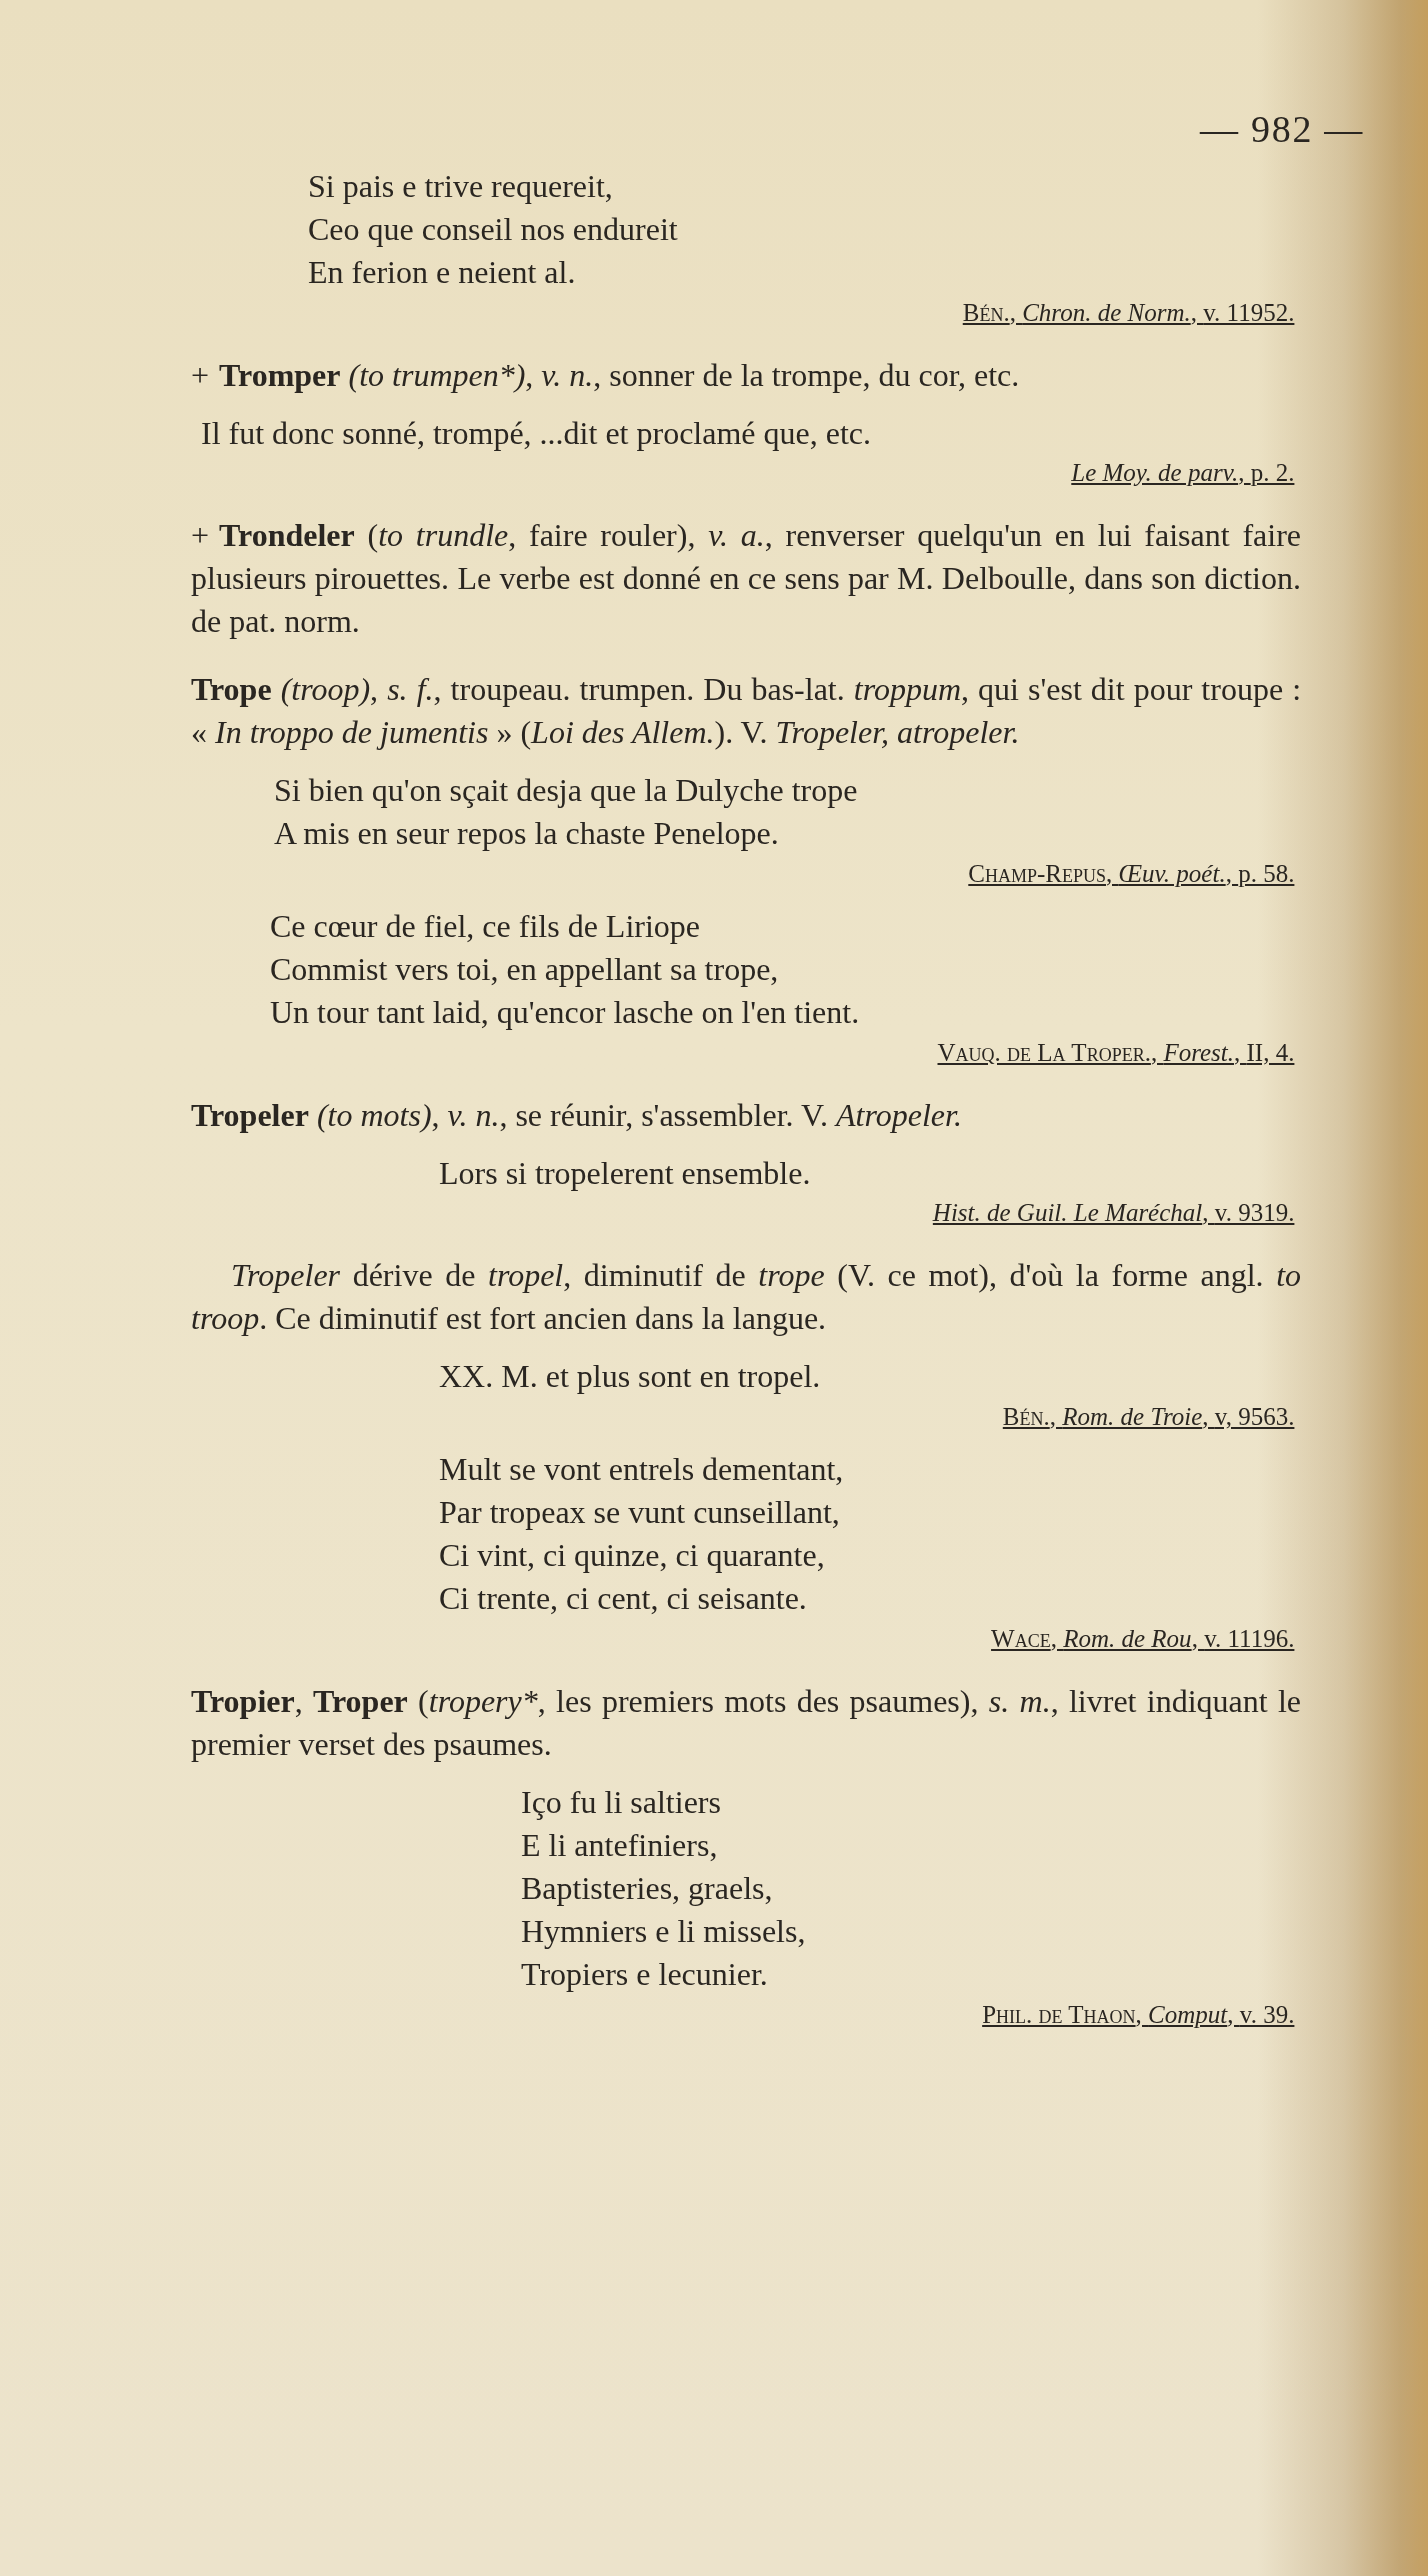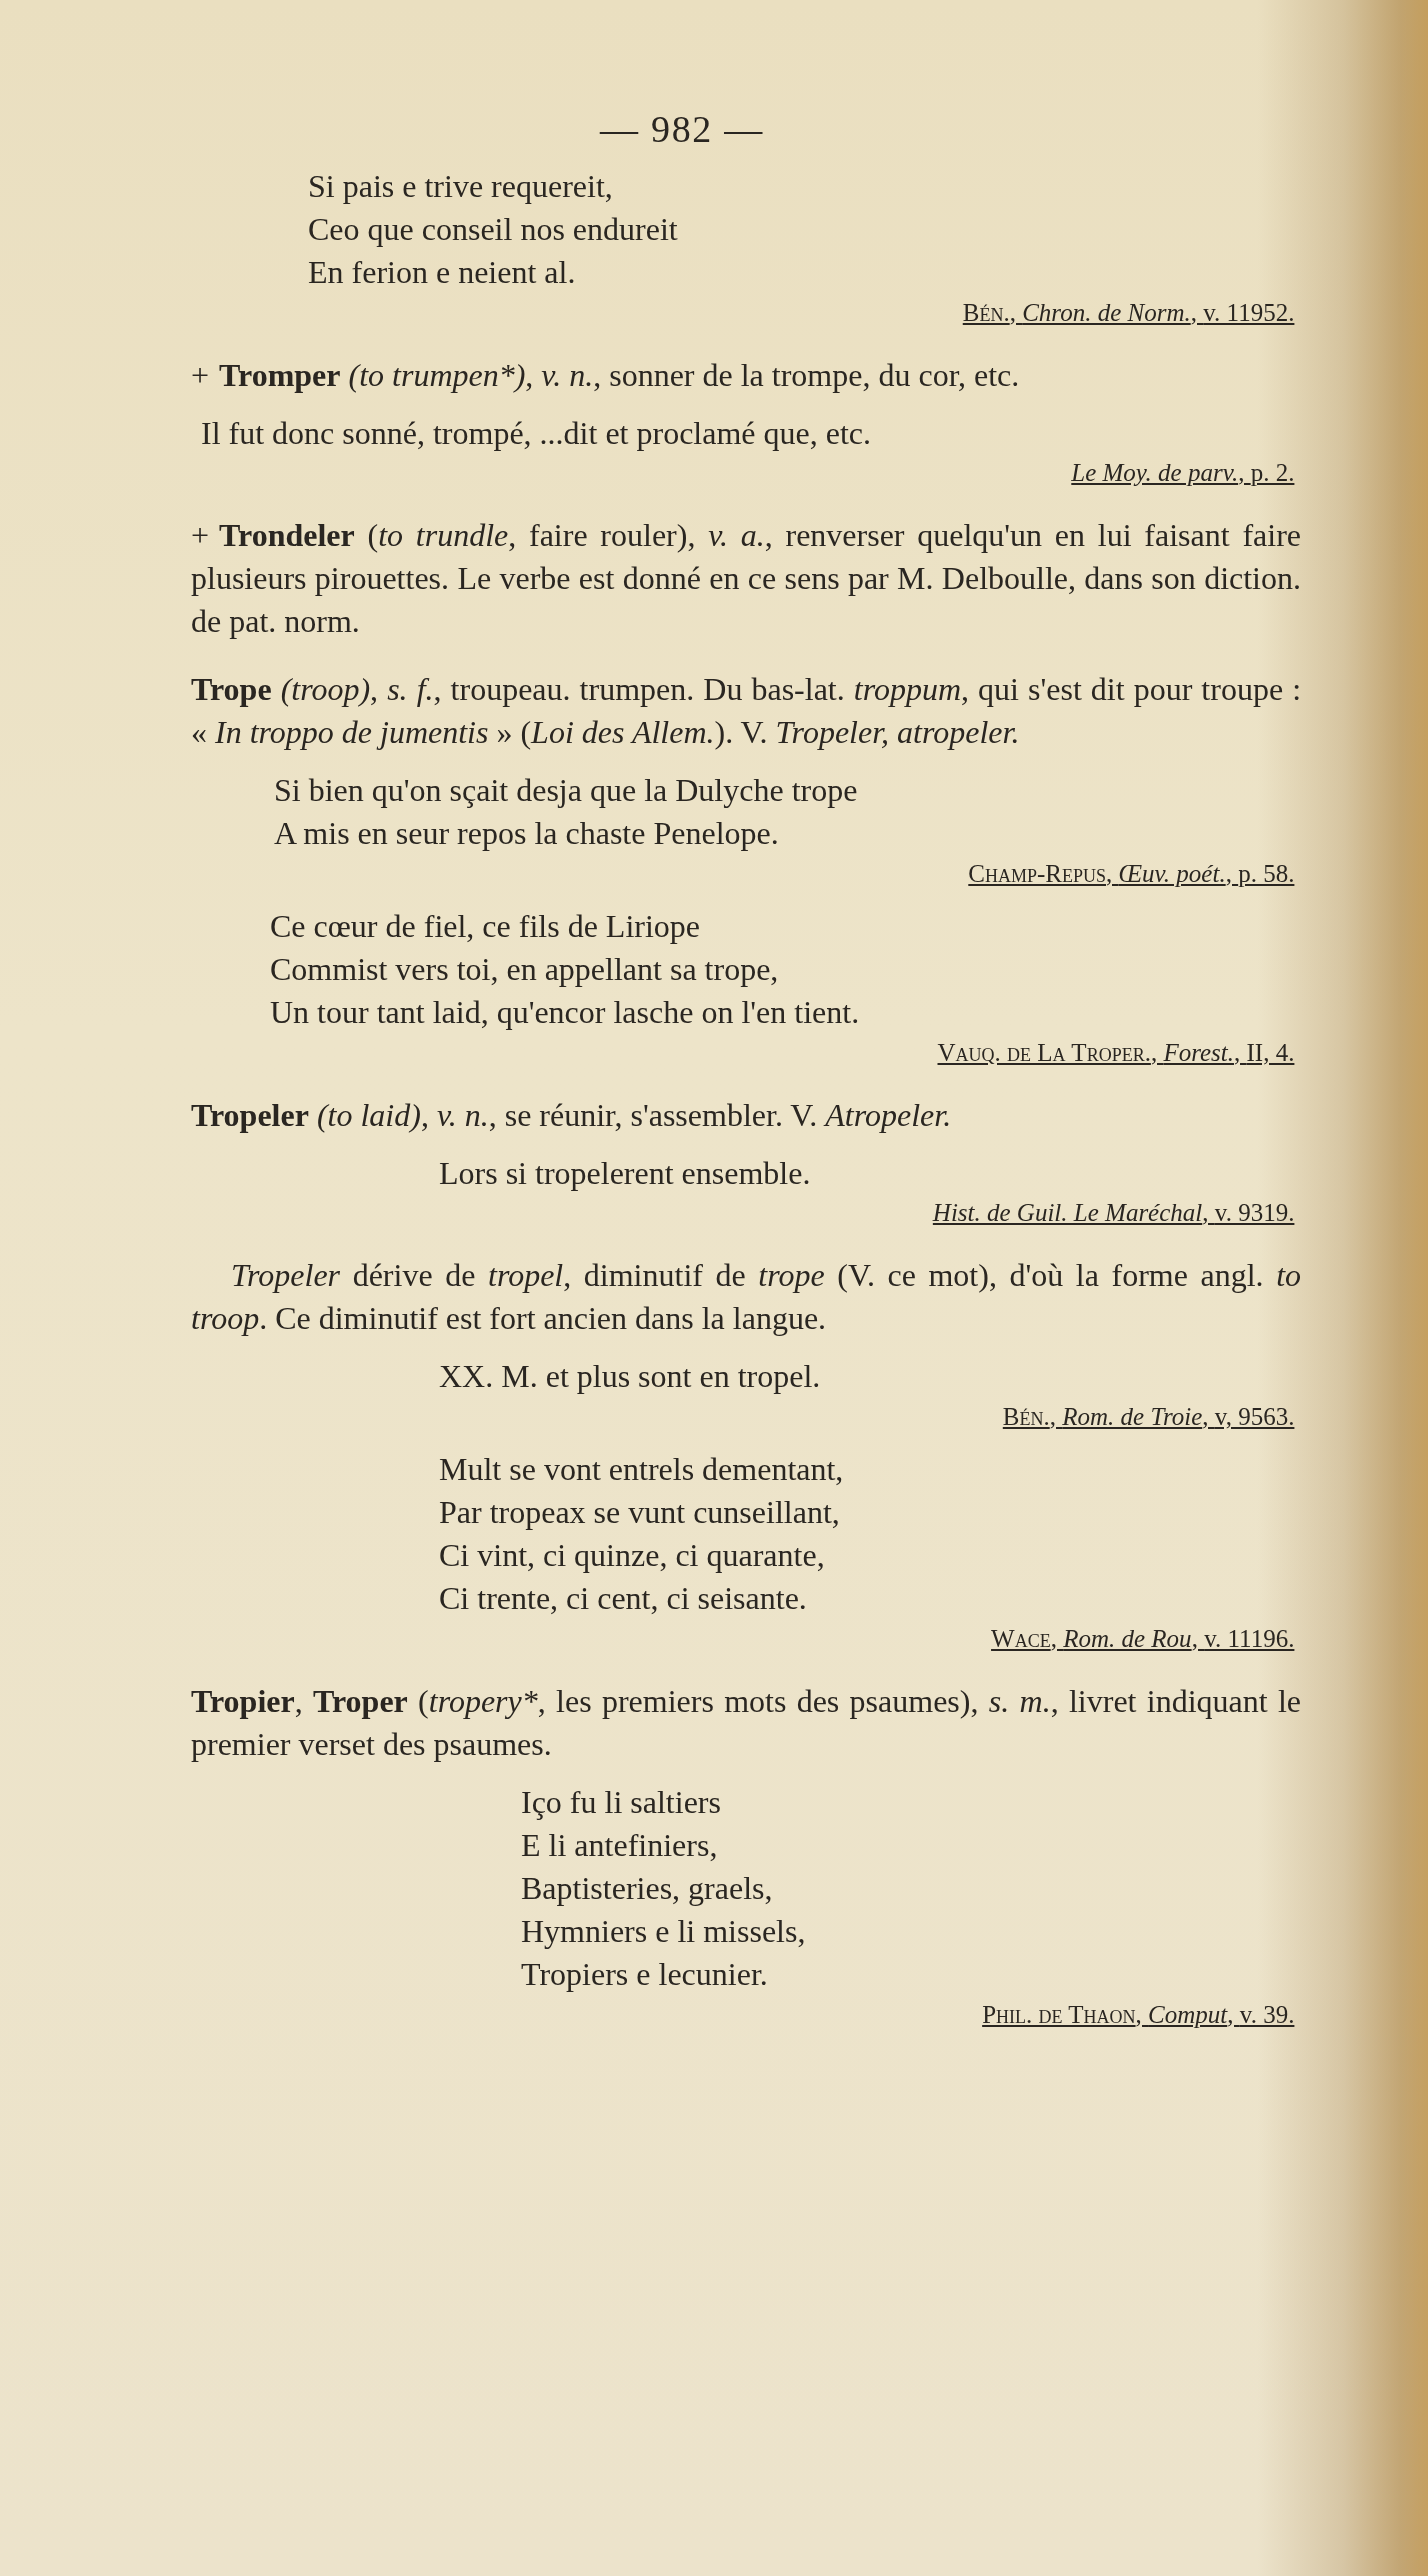--- a/index.html
+++ b/index.html
@@ -9,21 +9,21 @@
     font-family: "Liberation Serif", "DejaVu Serif", serif;
     color: #2a2621;
   }
   .page {
     position: relative; width: 1429px; height: 2576px;
     background:
       linear-gradient(90deg, rgba(0,0,0,0) 0%, rgba(0,0,0,0) 88%, rgba(150,110,50,0.25) 94%, rgba(160,115,45,0.55) 98%, rgba(180,130,50,0.7) 100%),
       linear-gradient(180deg, #eadfc0 0%, #ede4c9 40%, #ece3cb 100%);
   }
   .page-number {
-    position: absolute; top: 107px; left: 0; width: 1364px; text-align: center;
+    position: absolute; top: 107px; left: 0; width: 1364px; text-align: right;
     font-size: 38px; letter-spacing: 1.7px;
   }
   .content {
     position: absolute; top: 165px; left: 191px; width: 1110px;
     font-size: 32px; line-height: 43px;
   }
   .verse { margin-left: 117px; }
   .verse.deep1 { margin-left: 172px; }
   .verse .line { display: block; white-space: nowrap; }
   .cite {
@@ -100,21 +100,21 @@
       <span class="line">Ce cœur de fiel, ce fils de Liriope</span>
       <span class="line">Commist vers toi, en appellant sa trope,</span>
       <span class="line">Un tour tant laid, qu'encor lasche on l'en tient.</span>
     </div>
     <div class="cite">
       <span class="sc">Vauq. de La Troper.</span>, <span class="it">Forest.</span>, <span>II, 4.</span>
     </div>
 
     <div class="entry">
       <span class="hw">Tropeler</span>
-      <span class="it">(to laid)</span>,
+      <span class="it">(to mots)</span>,
       <span class="it">v. n.</span>,
       <span>se réunir, s'assembler. V.</span>
       <span class="it">Atropeler.</span>
     </div>
     <div class="gap-s"></div>
     <div class="verse" style="margin-left:248px">
       <span class="line">Lors si tropelerent ensemble.</span>
     </div>
     <div class="cite">
       <span class="it">Hist. de Guil. Le Maréchal</span>, <span>v. 9319.</span>

